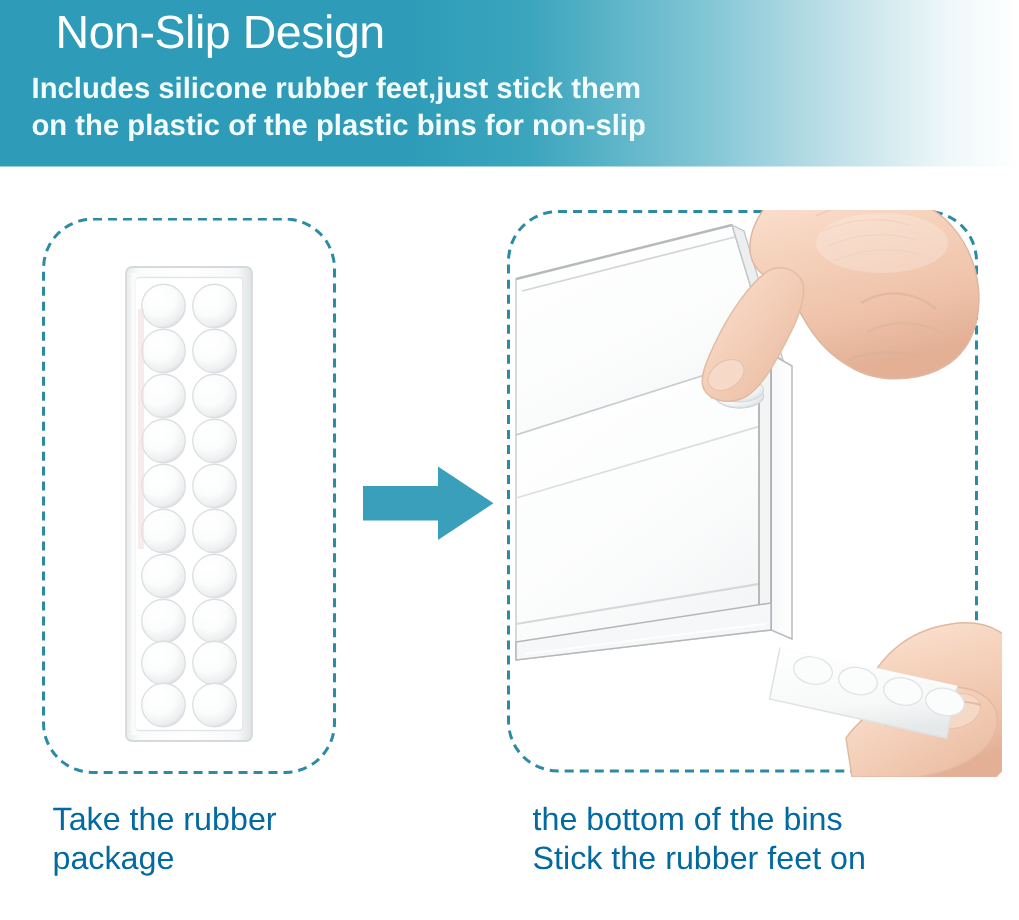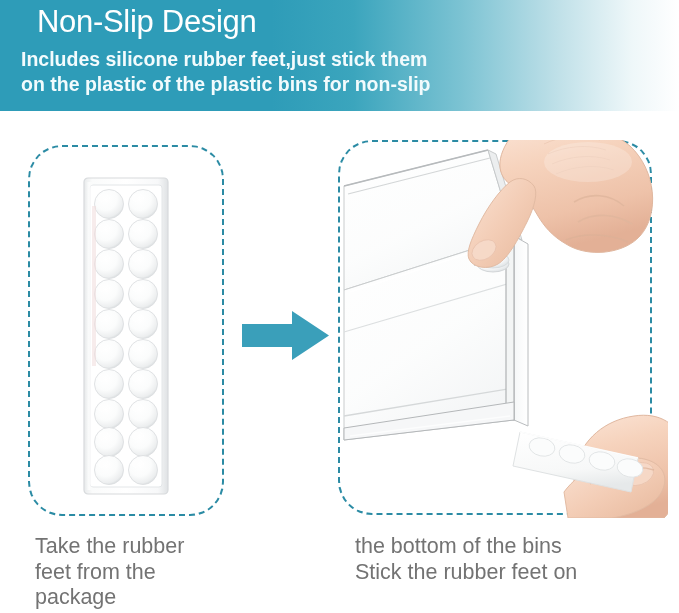--- a/index.html
+++ b/index.html
@@ -71,21 +71,21 @@
     position: absolute;
     left: 242px;
     top: 310px;
     width: 88px;
     height: 52px;
   }
 
   
   .caption {
     position: absolute;
-    color: #737373;
+    color: #0369a1;
     font-size: 21.5px;
     line-height: 25.5px;
     font-weight: normal;
   }
   #caption-left  { left: 35px;  top: 534px; width: 220px; }
   #caption-right { left: 355px; top: 534px; width: 300px; }
   .caption div { white-space: nowrap; }
 
   
   .pack-wrap {
@@ -332,20 +332,19 @@
       <ellipse cx="264" cy="321" rx="13" ry="9" transform="rotate(12 264 321)" fill="#fbfcfc" stroke="#e1e4e5" stroke-width="0.9"></ellipse>
       <ellipse cx="292" cy="328" rx="13" ry="9" transform="rotate(12 292 328)" fill="#fbfcfc" stroke="#e1e4e5" stroke-width="0.9"></ellipse>
 
       <path d="M182 292 L300 318" fill="none" stroke="#ffffff" stroke-width="1.6" opacity="0.9"></path>
     </g>
   </svg>
 </div>
 
 <div class="caption" id="caption-left">
   <div>Take the rubber</div>
-  <div>feet from the</div>
   <div>package</div>
 </div>
 
 <div class="caption" id="caption-right">
   <div>the bottom of the bins</div>
   <div>Stick the rubber feet on</div>
 </div>
 
 </body></html>

